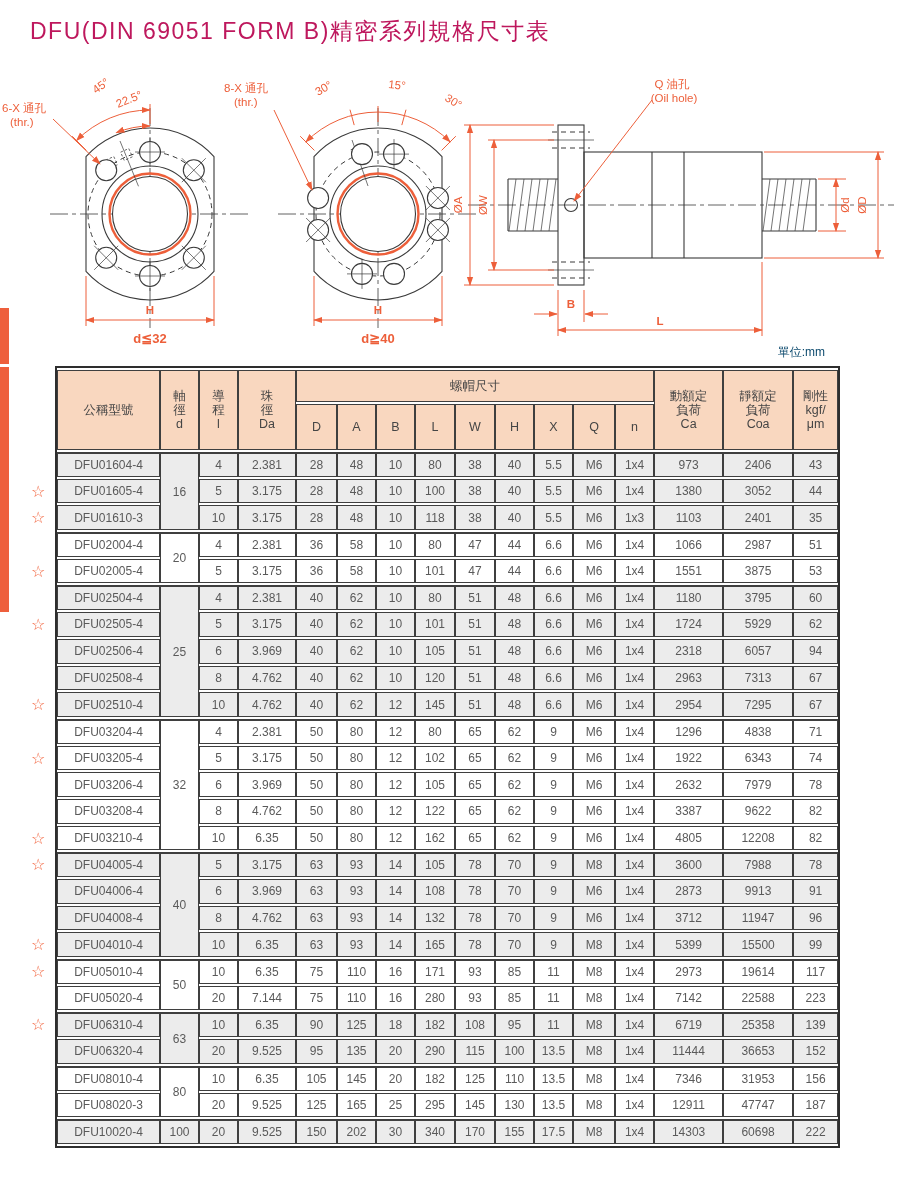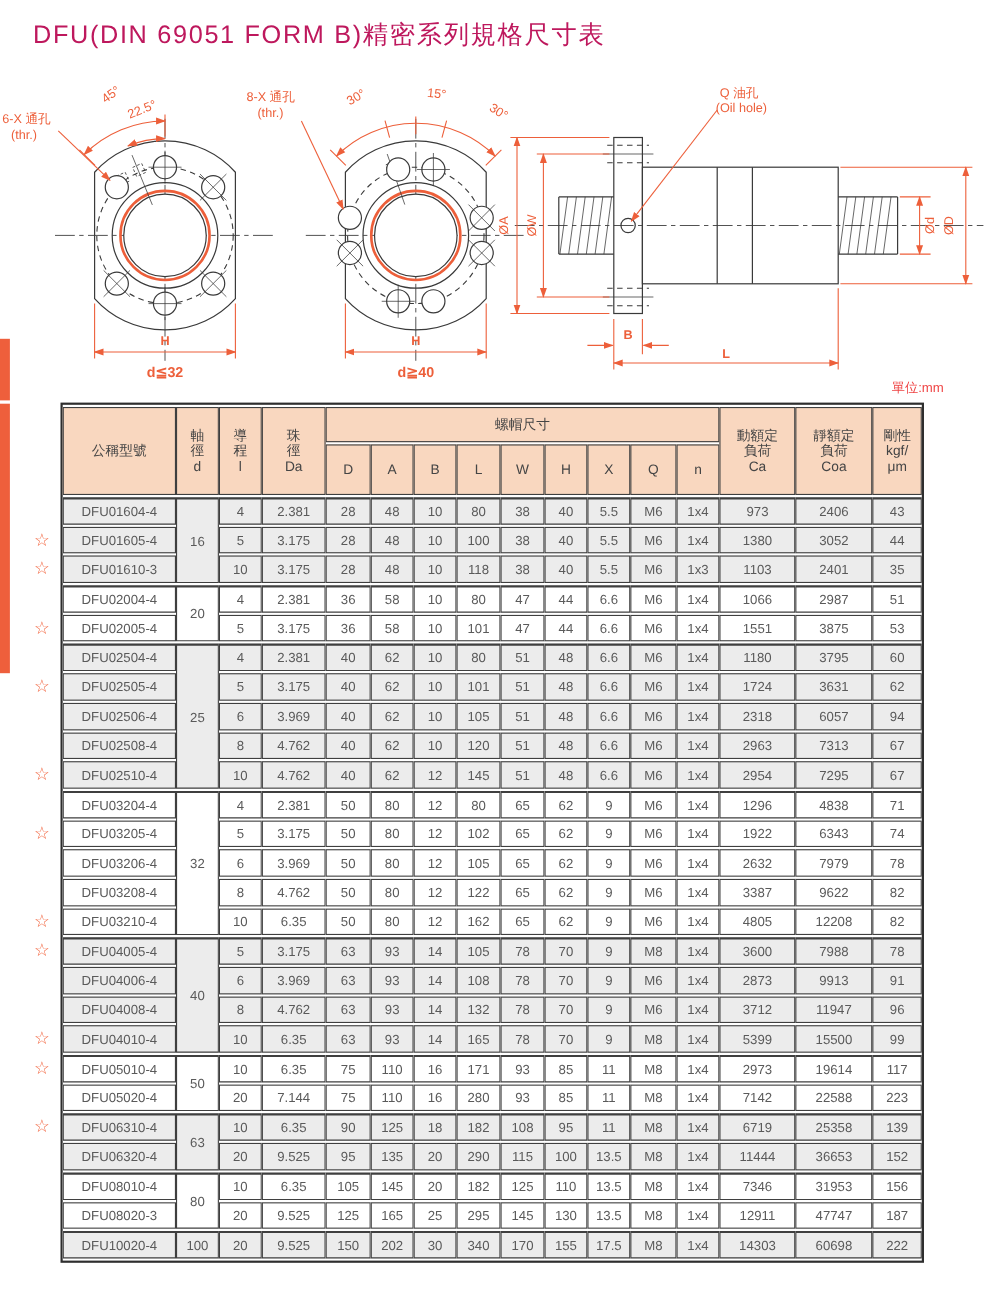--- a/index.html
+++ b/index.html
@@ -7,21 +7,21 @@
     width:900px;height:1182px;position:relative;background:#fff;
     font-family:"Liberation Sans",sans-serif;overflow:hidden;color:#4a4a4a;
   }
   .title{
     position:absolute;left:30px;top:16px;font-size:23px;color:#be185d;
     letter-spacing:1.5px;white-space:nowrap;
   }
   .accent-bar{position:absolute;left:0;width:9px;background:#ee5f3c;}
   .bar-top{top:308px;height:56px;}
   .bar-bottom{top:367px;height:245px;}
-  .unit{position:absolute;top:344px;right:42px;font-size:12px;color:#ef4444;}
+  .unit{position:absolute;top:344px;right:75px;font-size:12px;color:#0c4a6e;}
   svg text{font-family:"Liberation Sans",sans-serif;}
   .dln{stroke:#3a3a3a;fill:none;stroke-width:1.1;}
   .dthin{stroke:#3a3a3a;fill:none;stroke-width:.7;}
   .ddash{stroke:#3a3a3a;fill:none;stroke-width:1;stroke-dasharray:5 4;}
   .dcl{stroke:#3a3a3a;fill:none;stroke-width:.8;stroke-dasharray:18 4 4 4;}
   .dim{stroke:#ed5f3a;fill:none;stroke-width:1;}
   .dtxt{fill:#ed5f3a;font-size:11.5px;}
   .dtxtb{fill:#ed5f3a;font-size:13px;font-weight:bold;}
   .holefill{fill:#fff;stroke:#3a3a3a;stroke-width:1.1;}
 
@@ -377,21 +377,21 @@
           <td>40</td>
           <td>62</td>
           <td>10</td>
           <td>101</td>
           <td>51</td>
           <td>48</td>
           <td>6.6</td>
           <td>M6</td>
           <td>1x4</td>
           <td>1724</td>
-          <td>3631</td>
+          <td>5929</td>
           <td>62</td>
         </tr>
         <tr class="shaded">
           <td>DFU02506-4</td>
           <td>6</td>
           <td>3.969</td>
           <td>40</td>
           <td>62</td>
           <td>10</td>
           <td>105</td>

